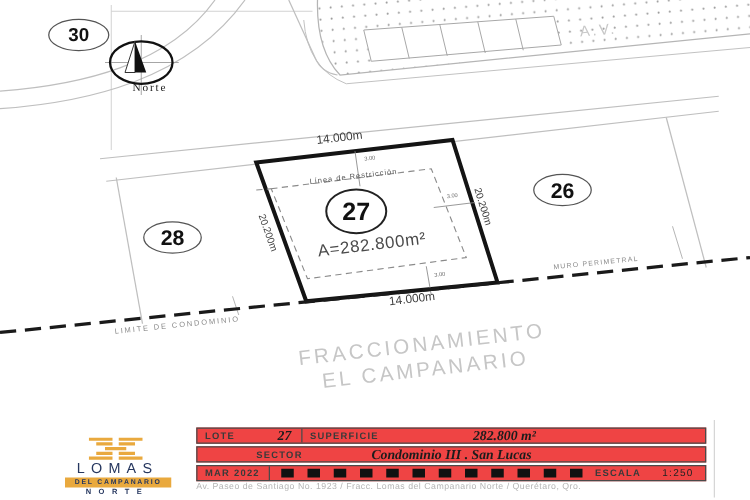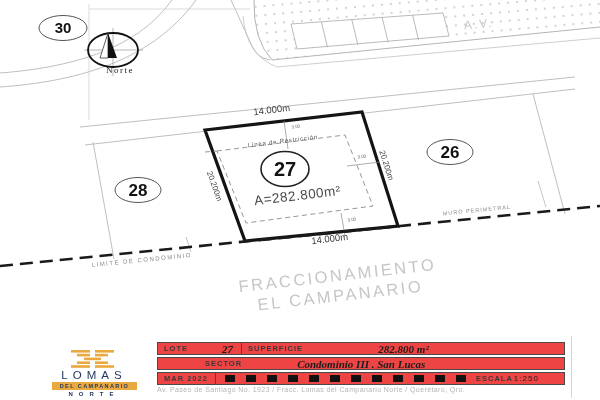--- a/index.html
+++ b/index.html
@@ -14,21 +14,21 @@
   .tb-value{font-family:"Liberation Serif",serif;font-style:italic;font-weight:bold;
             font-size:11px;color:#1c1c1c;white-space:nowrap;}
   .cell-lote{width:84px;height:100%;border-right:1px solid #4a4a4a;display:flex;align-items:center;box-sizing:border-box;}
   .cell-lote .tb-value{margin-left:auto;margin-right:8px;}
   .cell-sup{flex:1;display:flex;align-items:center;}
   .cell-sup .tb-value{flex:1;text-align:center;margin-right:60px;}
   .row-sector .tb-value{flex:1;text-align:left;margin-left:55px;}
   .cell-date{width:58px;height:100%;border-right:1px solid #4a4a4a;display:flex;align-items:center;box-sizing:border-box;}
   .scalebar{display:flex;align-items:center;gap:11px;margin-left:9px;}
   .scalebar i{display:block;width:10px;height:7px;background:#111;}
-  .esc{margin-left:10px;display:flex;align-items:center;gap:1px;padding-right:5px;}
+  .esc{margin-left:10px;display:flex;align-items:center;gap:17px;padding-right:5px;}
   .esc .esc-val{font-size:8px;font-weight:normal;color:#222;letter-spacing:1px;}
   #footer-address{position:absolute;left:157px;top:386px;width:420px;font-size:7px;
                   color:#b5b5b5;letter-spacing:0.4px;white-space:nowrap;}
   
   #logo{position:absolute;left:48px;top:350px;width:92px;}
   #logo-glyph{position:absolute;left:23px;top:0px;}
   #logo-line1{position:absolute;left:0;top:19px;width:92px;text-align:center;
               font-size:11.5px;font-weight:normal;letter-spacing:5px;color:#26375f;}
   #logo-bar{position:absolute;left:4px;top:32px;width:85px;height:8px;background:#e9a93e;
             display:flex;align-items:center;justify-content:center;}

